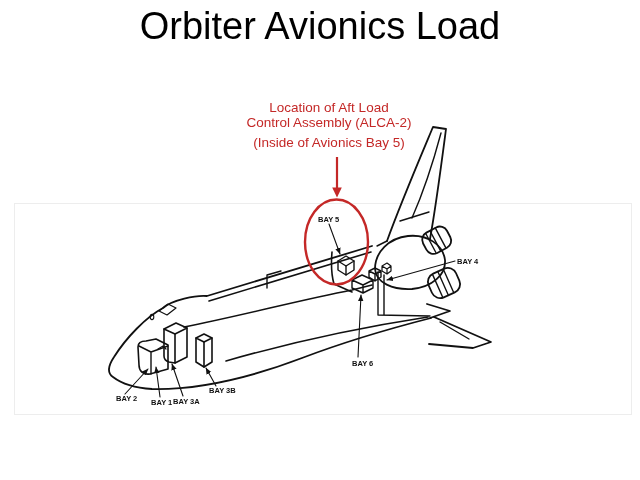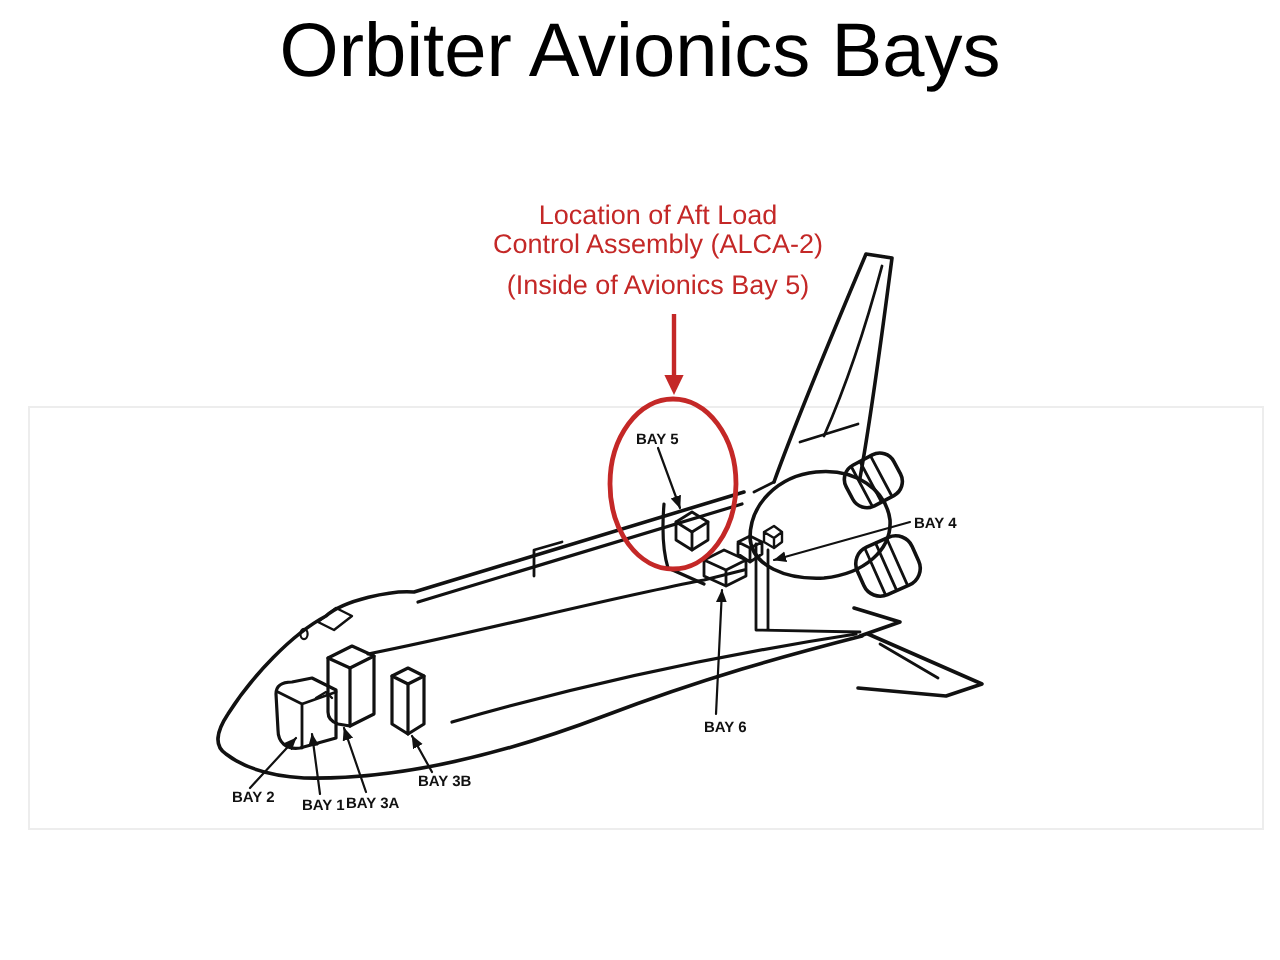--- a/index.html
+++ b/index.html
@@ -18,21 +18,21 @@
   .bay-label{font-size:7.5px;font-weight:bold;fill:#111111;}
   .red-text{font-size:13.5px;fill:#c42827;}
   .red-stroke{stroke:#c42827;fill:none;}
   .faint{stroke:#ededed;fill:none;stroke-width:1;}
 </style>
 </head>
 <body>
 
 <div class="slide">
 
-  <div class="slide-title">Orbiter Avionics Bays</div>
+  <div class="slide-title">Orbiter Avionics Load</div>
 
   <svg width="640" height="480" viewBox="0 0 640 480">
     <defs>
       <marker id="ah" viewBox="0 0 10 10" refX="8.5" refY="5" markerWidth="6.5" markerHeight="6.5" orient="auto">
         <path d="M0,1.2 L9,5 L0,8.8 Z" fill="#111111"></path>
       </marker>
     </defs>
 
     <rect class="faint" x="14.5" y="203.5" width="617" height="211"></rect>
 

